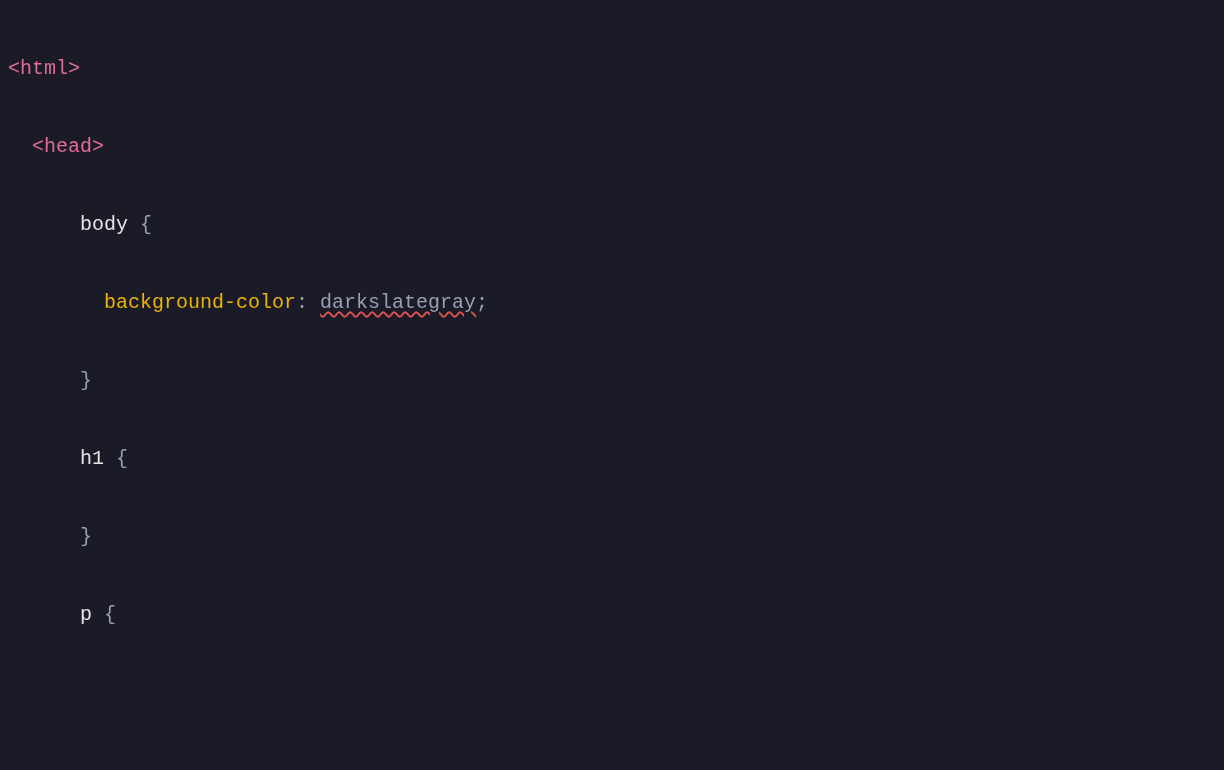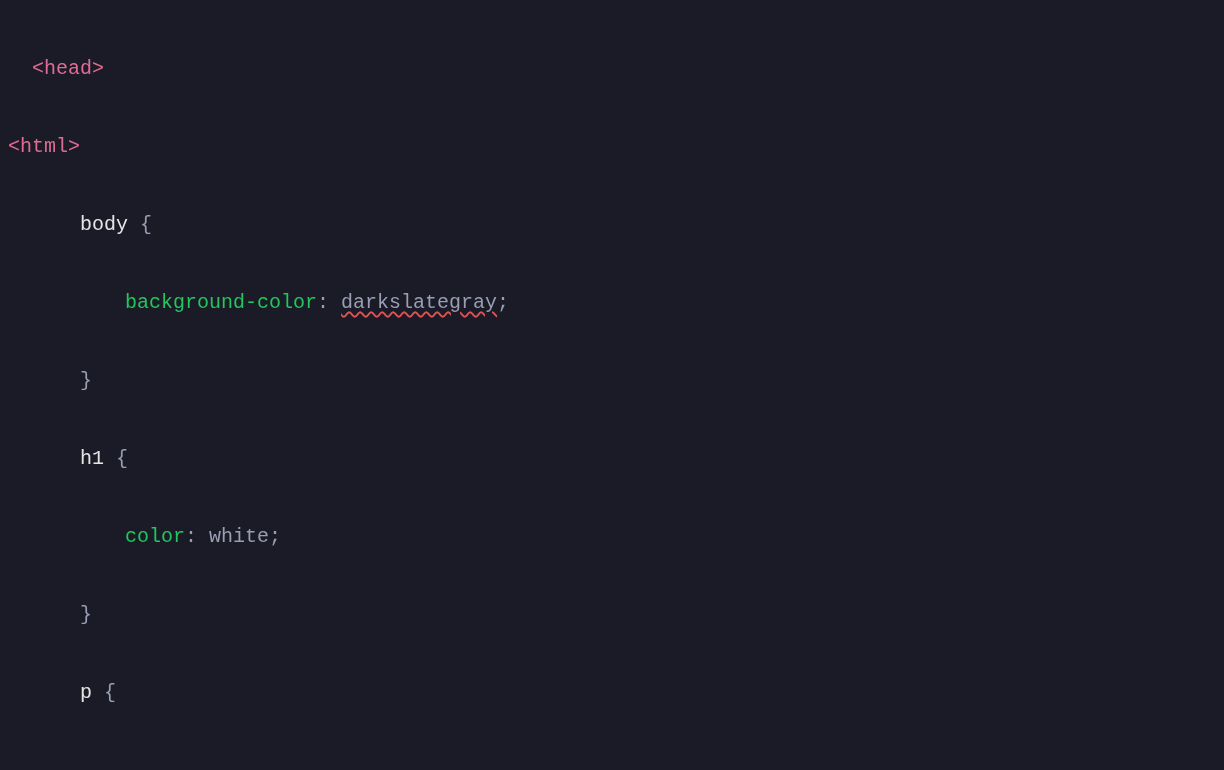--- a/index.html
+++ b/index.html
@@ -21,47 +21,46 @@
   .code-editor {
     white-space: pre;
   }
   .line {
     display: block;
   }
   .tag-bracket { color: #e06c94; }
   .tag-name { color: #e06c94; }
   .selector { color: #e5e5e5; }
   .brace { color: #999eb3; }
-  .property { color: #22c55e; margin-left: 21px; }
+  .property { color: #eab308; }
   .colon { color: #999eb3; }
   .value { color: #999eb3; }
   .semi { color: #999eb3; }
   .spellcheck {
     text-decoration-line: underline;
     text-decoration-style: wavy;
     text-decoration-color: #e05252;
     text-decoration-thickness: 1.5px;
     text-underline-offset: 3px;
   }
   .indent1 { padding-left: 2ch; }
   .indent2 { padding-left: 4ch; }
   .indent3 { padding-left: 6ch; }
   .indent4 { padding-left: 8ch; }
 </style>
 </head>
 <body>
 
 <div class="code-editor">
+<span class="line"><span class="tag-bracket">&lt;</span><span class="tag-name">html</span><span class="tag-bracket">&gt;</span></span>
 <span class="line indent1"><span class="tag-bracket">&lt;</span><span class="tag-name">head</span><span class="tag-bracket">&gt;</span></span>
-<span class="line"><span class="tag-bracket">&lt;</span><span class="tag-name">html</span><span class="tag-bracket">&gt;</span></span>
 <span class="line indent3"><span class="selector">body</span> <span class="brace">{</span></span>
 <span class="line indent4"><span class="property">background-color</span><span class="colon">:</span> <span class="value spellcheck">darkslategray</span><span class="semi">;</span></span>
 <span class="line indent3"><span class="brace">}</span></span>
 <span class="line indent3"><span class="selector">h1</span> <span class="brace">{</span></span>
-<span class="line indent4"><span class="property">color</span><span class="colon">:</span> <span class="value">white</span><span class="semi">;</span></span>
 <span class="line indent3"><span class="brace">}</span></span>
 <span class="line indent3"><span class="selector">p</span> <span class="brace">{</span></span>
 
 
 
 
 
 
 
 

